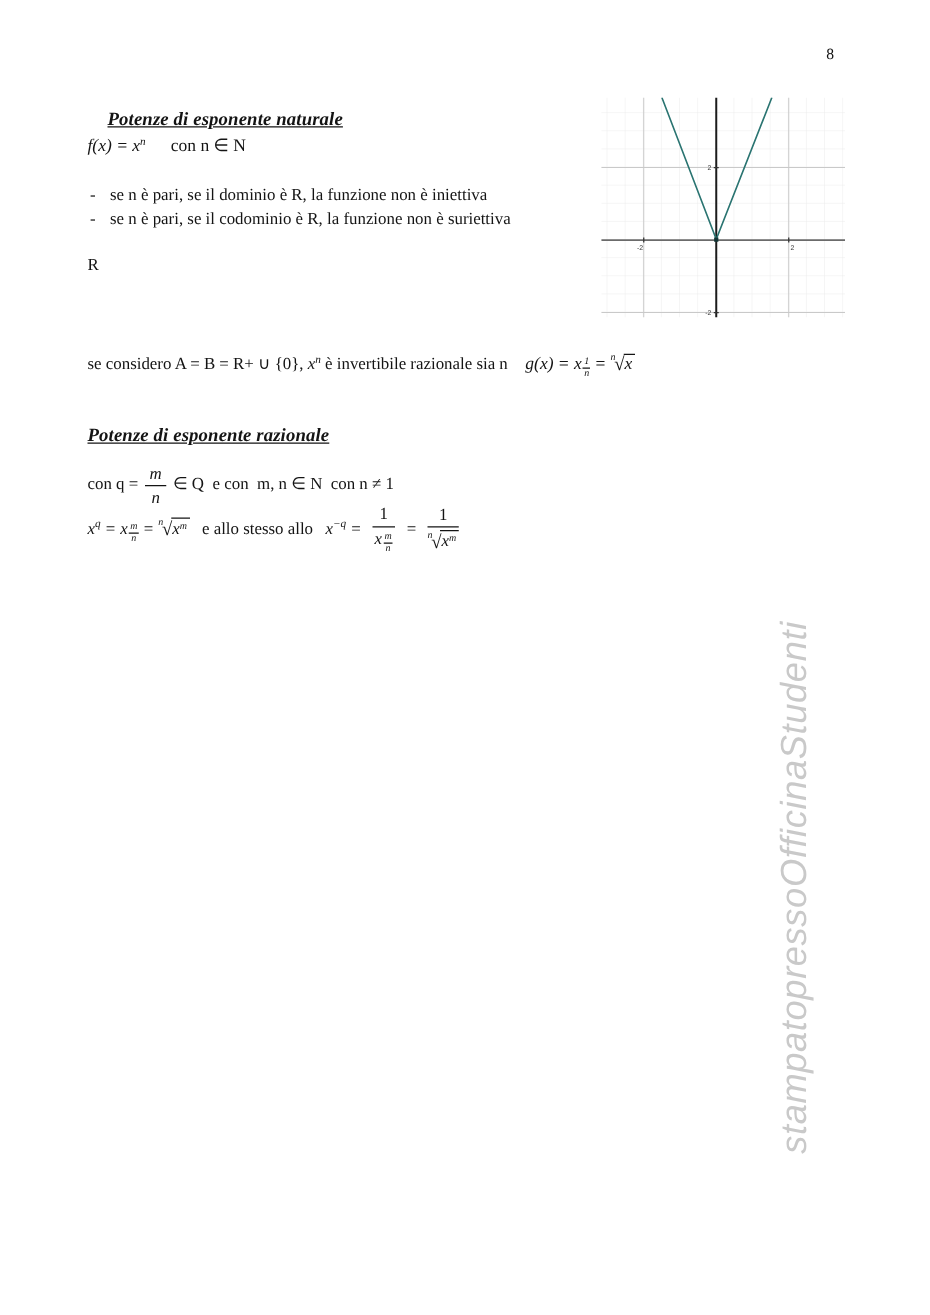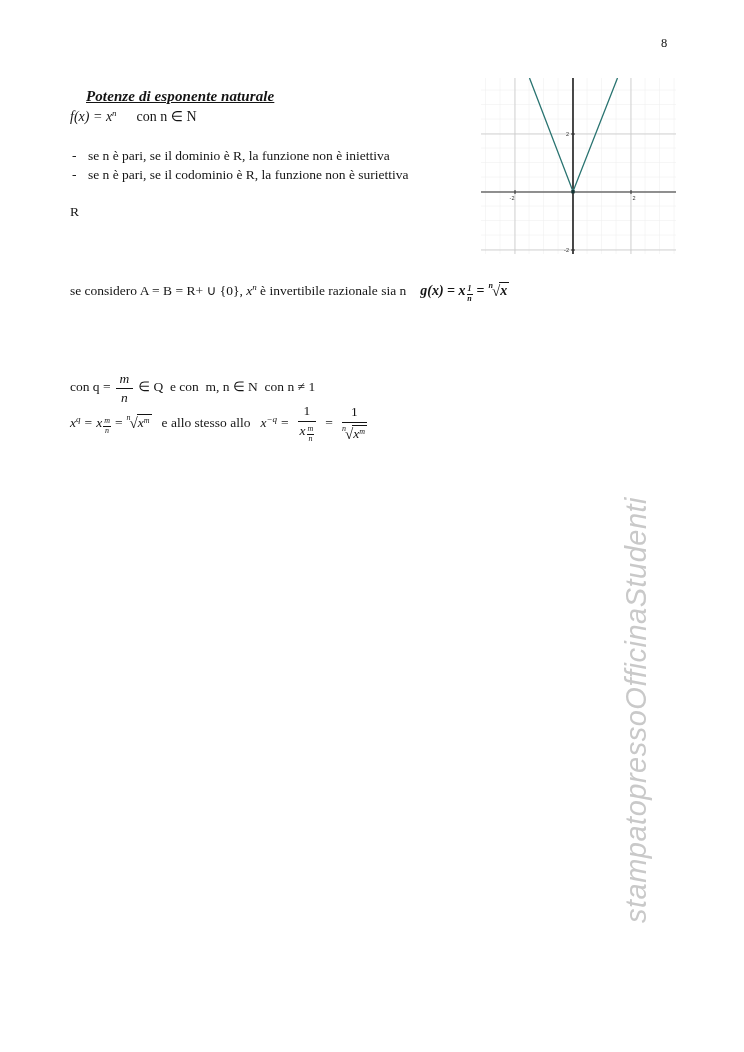--- a/index.html
+++ b/index.html
@@ -19,21 +19,21 @@
   .mline{font-size:13.5px;}
   #fx-line{left:70px;top:108px;font-size:14px;}
   #fx-line .cond{margin-left:20px;}
 
   #bullets{left:72px;top:146px;line-height:19px;}
   .brow .marker{display:inline-block;width:16px;}
 
   #para{left:70px;top:203px;line-height:18px;}
 
   #considero{left:70px;top:281px;}
-  #considero .gform{margin-left:14px;font-size:14px;font-weight:bold;}
+  #considero .gform{margin-left:14px;font-size:14px;}
 
   #qdef{left:70px;top:371px;}
   #powline{left:70px;top:404px;}
   .midtext{margin:0 10px;}
   .eq{margin:0 4px;}
 
   sup.s{font-size:9px;font-style:italic;vertical-align:5px;}
 
   .supfrac{display:inline-flex;flex-direction:column;align-items:center;
            font-size:8px;line-height:1.1;vertical-align:4px;margin-left:1px;font-style:italic;}
@@ -82,20 +82,21 @@
 
   <div class="abs mline" id="para">
     <div>R</div>
   </div>
 
   <div class="abs mline" id="considero"><span class="pre">se considero A = B = R+ ∪ {0}, </span><span class="it">x</span><sup class="s">n</sup><span class="pre"> è invertibile razionale sia n</span><span class="gform"><span class="it pre">g(x) = x</span><span class="supfrac">
           <span class="top">1</span>
           <span>n</span>
         </span><span class="eq">=</span><span class="root"><sup class="idx">n</sup><span class="sign">√</span><span class="arg">x</span></span></span></div>
 
+  <h2 class="abs sec-title" id="title2" style="margin:0;">Potenze di esponente razionale</h2>
 
   <div class="abs mline" id="qdef"><span class="pre">con q =</span><span class="frac">
         <span class="top">m</span>
         <span class="bot">n</span>
       </span><span class="pre">∈ Q  e con  m, n ∈ N  con n ≠ 1</span></div>
 
   <div class="abs mline" id="powline"><span class="it">x</span><sup class="s">q</sup><span class="eq">=</span><span class="it">x</span><span class="supfrac">
         <span class="top">m</span>
         <span>n</span>
       </span><span class="eq">=</span><span class="root"><sup class="idx">n</sup><span class="sign">√</span><span class="arg"><span>x</span><sup>m</sup></span></span><span class="midtext pre">e allo stesso allo</span><span class="it">x</span><sup class="s">−q</sup><span class="eq">=</span><span class="bigfrac">

